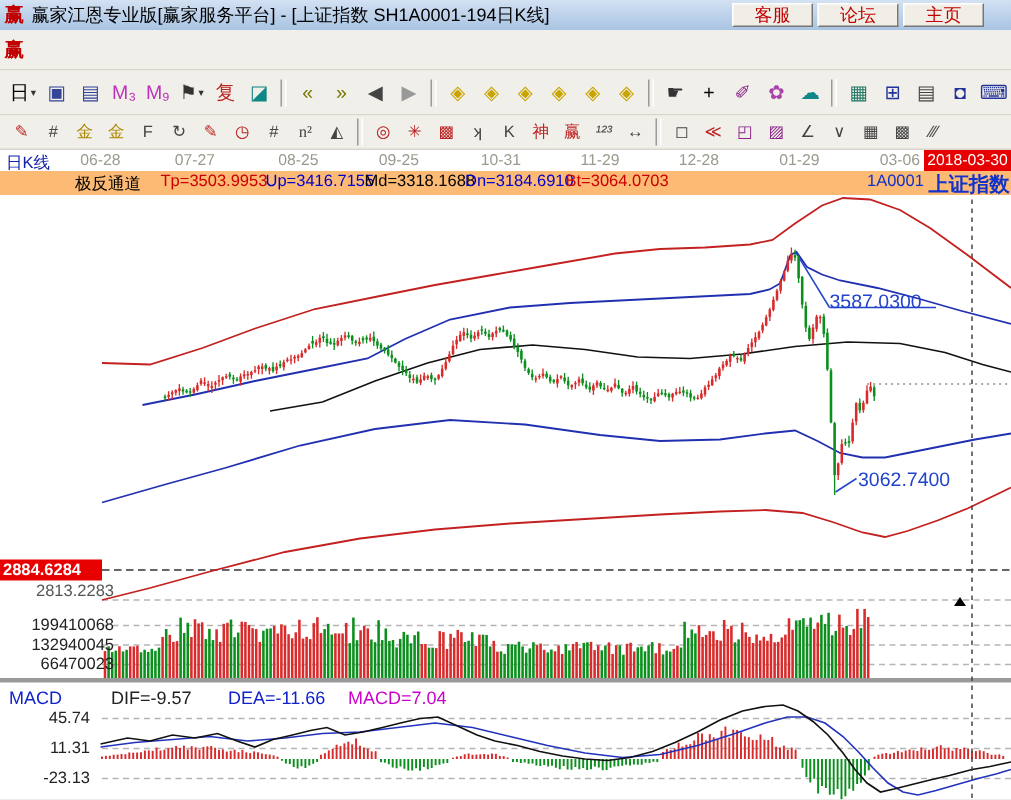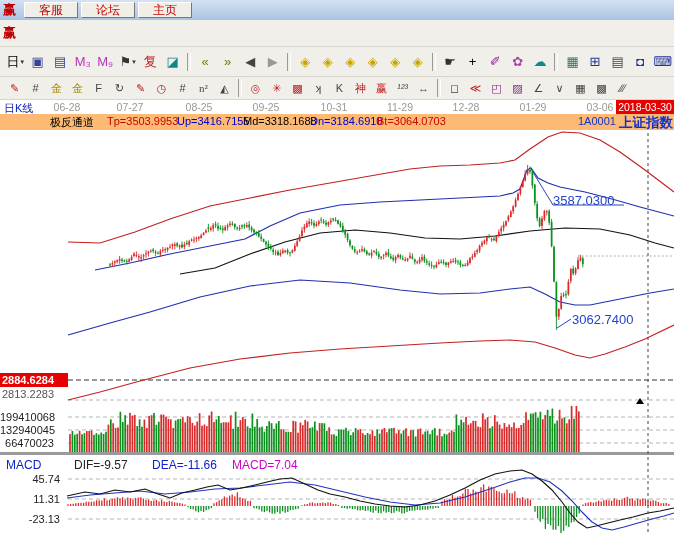--- a/index.html
+++ b/index.html
@@ -37,34 +37,35 @@
   .iv-blue{color:#0000cc;}
   .iv-black{color:#000000;}
   .code{color:#1133cc;}
   .sym{color:#1133cc;font-size:13.5px;font-weight:bold;top:0 !important;}
   .lbl{position:absolute;white-space:nowrap;}
   
   .chartwrap{position:relative;width:674px;height:405px;background:#fff;}
   #chart-svg{position:absolute;left:0;top:0;}
   .ann{color:#2244cc;font-size:13px;}
   .pricebox{left:0;top:243px;width:66px;height:14px;background:#e60000;color:#fff;font-size:11px;font-weight:bold;text-align:left;padding-left:2px;line-height:14px;}
-  .raxis{left:0;width:54px;text-align:right;font-size:11px;color:#222;}
+  .raxis{left:0;width:76px;text-align:right;font-size:11px;color:#222;}
   .gray{color:#555;}
   .macd-name{color:#1122cc;font-size:12px;}
   .macd-dif{color:#222222;font-size:12px;}
   .macd-dea{color:#1122cc;font-size:12px;}
   .macd-val{color:#cc00cc;font-size:12px;}
 </style>
 </head>
 <body>
 
 <div class="window">
 
   <div class="titlebar">
     <span class="tlogo">赢</span>
+    <span class="ttext">赢家江恩专业版[赢家服务平台] - [上证指数  SH1A0001-194日K线]</span>
     <span class="tbtns">
       <button class="tb-btn">客服</button>
       <button class="tb-btn">论坛</button>
       <button class="tb-btn">主页</button>
     </span>
   </div>
 
   <div class="menubar">
     <span class="mlogo">赢</span>
   </div>

